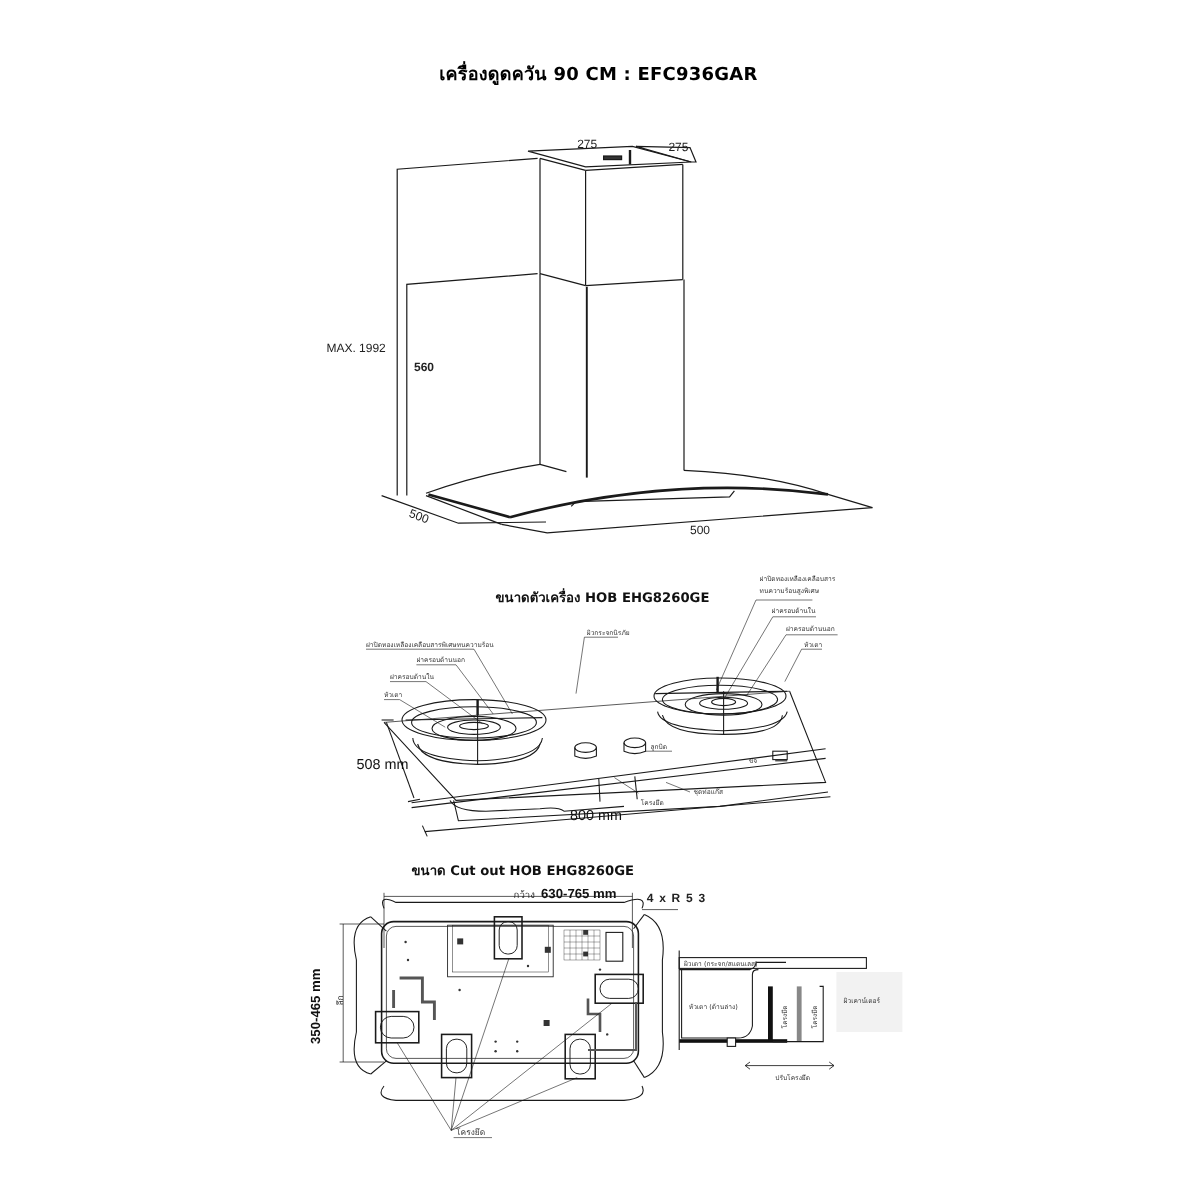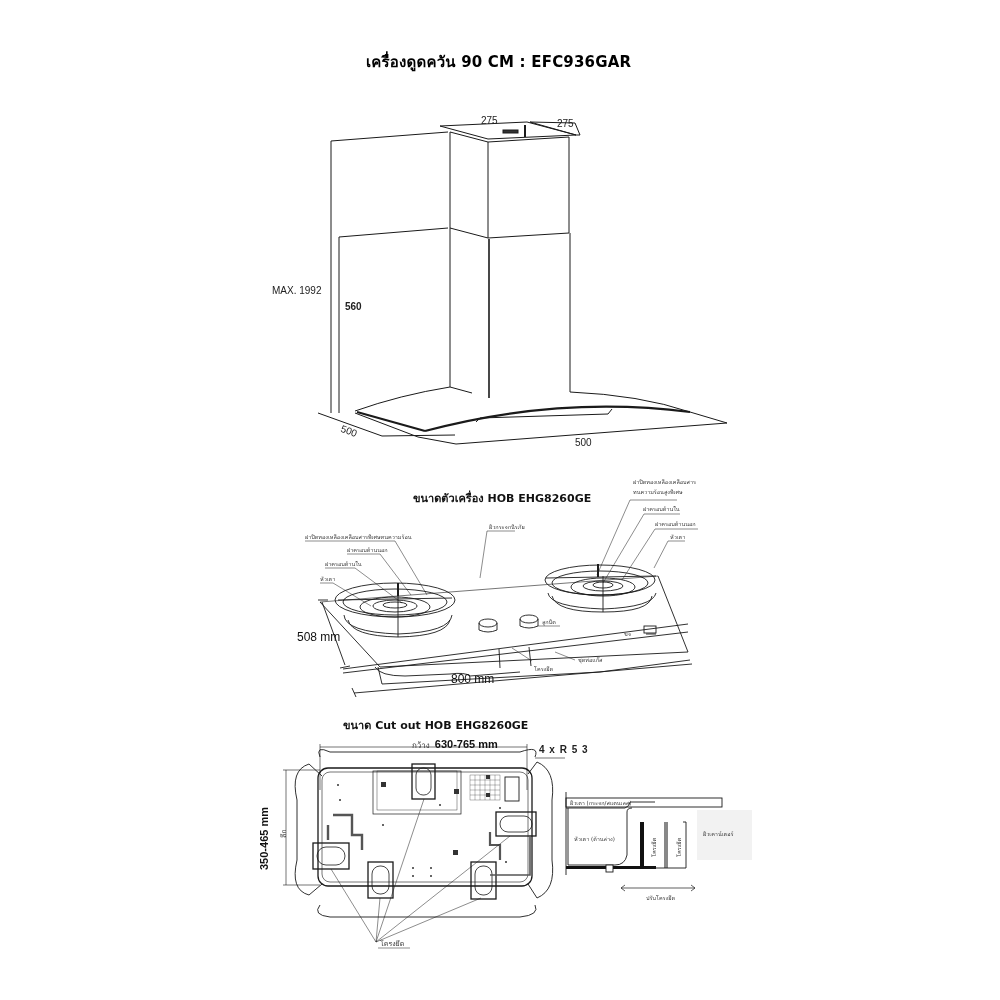--- a/index.html
+++ b/index.html
@@ -156,25 +156,25 @@
 <div class="abs tiny" style="left:633px; top:488px;">ทนความร้อนสูงพิเศษ</div>
 <div class="abs tiny" style="left:643px; top:505px;">ฝาครอบด้านใน</div>
 <div class="abs tiny" style="left:655px; top:520px;">ฝาครอบด้านนอก</div>
 <div class="abs tiny" style="left:670px; top:533px;">หัวเตา</div>
 <div class="abs tiny" style="left:542px; top:618px;">ลูกบิด</div>
 <div class="abs tiny" style="left:624px; top:630px;">ขจ</div>
 <div class="abs tiny" style="left:578px; top:656px;">ชุดท่อแก๊ส</div>
 <div class="abs tiny" style="left:534px; top:665px;">โครงยึด</div>
 
 <div class="abs dim-lg" style="left:281px; top:630px;margin-left:16px;">508 mm</div>
-<div class="abs dim-lg" style="left:451px; top:672px;">800 mm</div>
+<div class="abs dim-lg" style="left:475px; top:672px;">800 mm</div>
 
 <div class="abs subtitle" style="left:343px; top:716px; font-weight:bold;">ขนาด Cut out HOB EHG8260GE</div>
 
-<div class="abs" style="left:412px; top:733px; white-space:nowrap;">
+<div class="abs" style="left:428px; top:733px; white-space:nowrap;">
   <span class="tiny" style="font-size:8px;">กว้าง</span>
   <span class="dim-lg" style="font-weight:bold; font-size:11px;">630-765 mm</span>
 </div>
 <div class="abs dim" style="left:539px; top:744px; font-weight:bold; letter-spacing:1px;">4 x R 5 3</div>
 
 <div class="abs dim-lg rot" style="left:258px; top:870px; transform: rotate(-90deg); font-weight:bold; font-size:11px;">350-465 mm</div>
 <div class="abs tiny rot" style="left:278px; top:838px; transform: rotate(-90deg); font-size:7px;">ลึก</div>
 
 <svg width="1000" height="1000" viewBox="0 0 1000 1000">
   <g fill="none" stroke="#1a1a1a" stroke-width="0.9">

